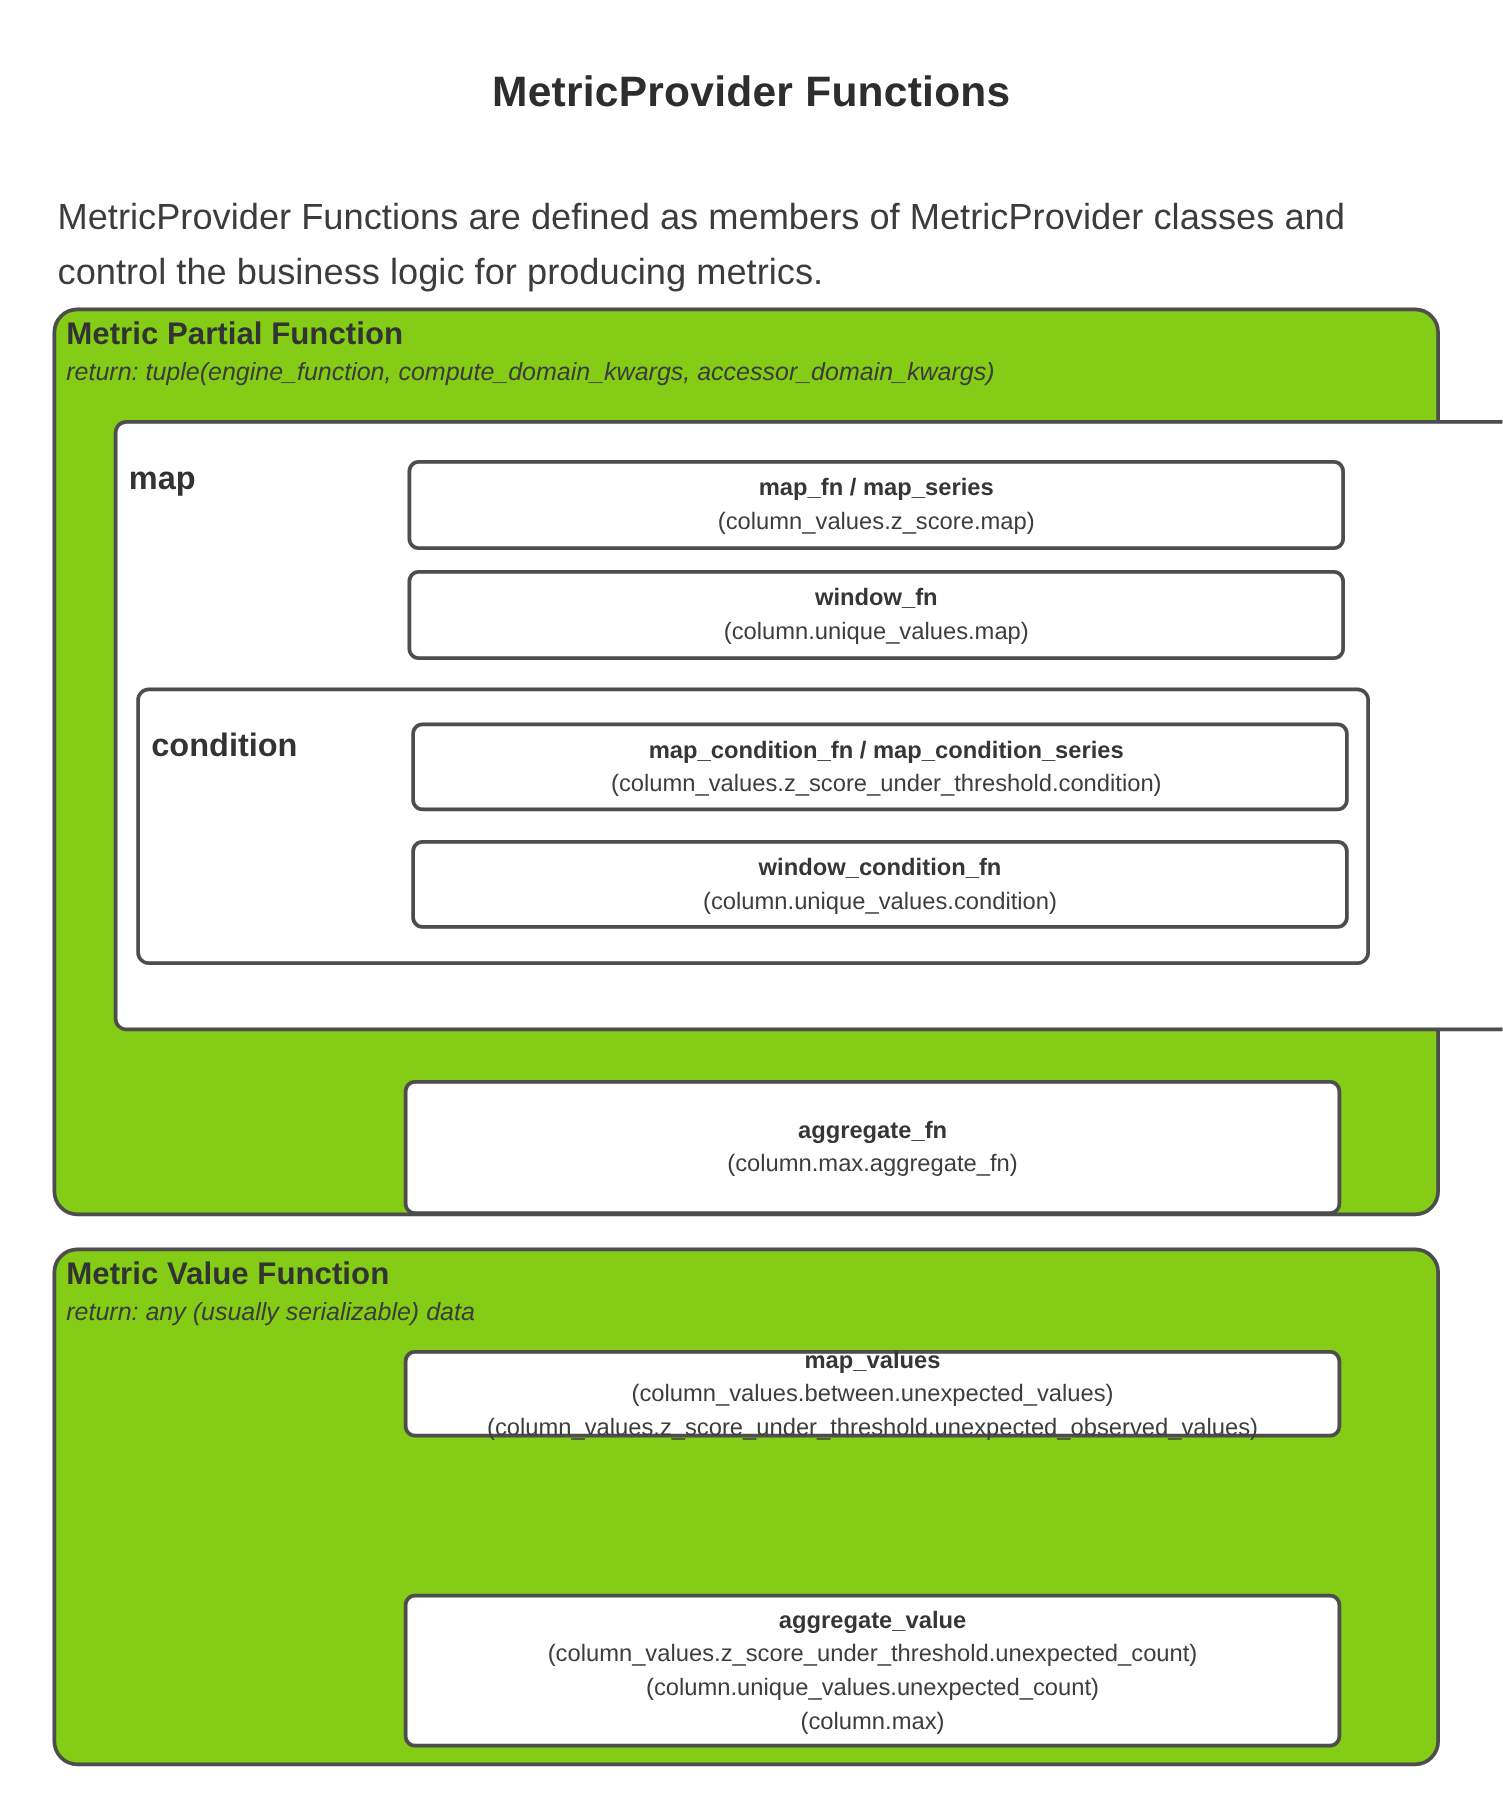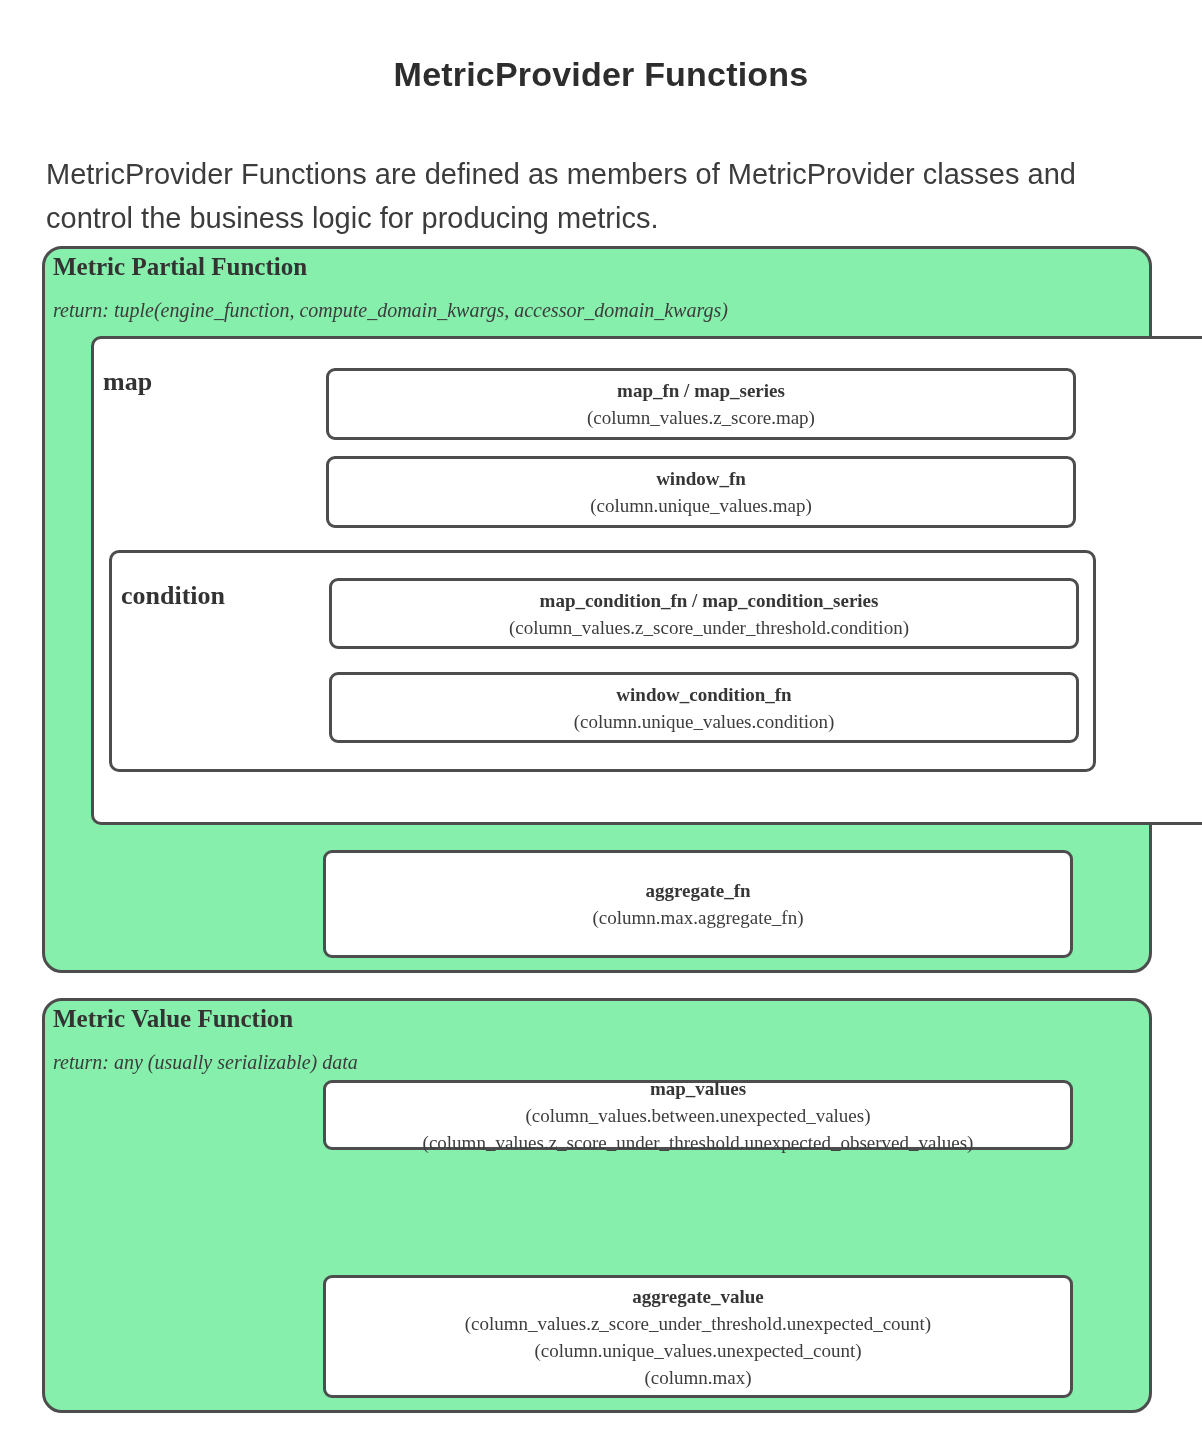--- a/index.html
+++ b/index.html
@@ -35,41 +35,39 @@
     line-height: 1.5;
     color: #3c3c3c;
   }
   .outer-box {
     position: absolute;
     left: 42px;
     width: 1110px;
     border: 3px solid #4d4d4d;
     border-radius: 20px;
     box-sizing: border-box;
-    background: #86efac;
-    font-family: Liberation Serif, serif;
+    background: #84cc16;
   }
   #partial-box { top: 246px; height: 727px; }
   #value-box   { top: 998px; height: 415px; }
   .outer-title {
     position: absolute;
     left: 8px;
     top: 4px;
     font-size: 25px;
     font-weight: bold;
     color: #333333;
   }
   .return-note {
     position: absolute;
     left: 8px;
     top: 38px;
     font-size: 20px;
     font-style: italic;
     color: #3c3c3c;
-    margin-top: 12px;
   }
   .group-box {
     position: absolute;
     border: 3px solid #4d4d4d;
     border-radius: 10px;
     box-sizing: border-box;
     background: #ffffff;
   }
   #map-group {
     left: 46px;
@@ -116,21 +114,21 @@
     line-height: 27px;
     color: #3d3d3d;
   }
   
   #map-fn-box      { left: 232px; top: 29px;  height: 72px; }
   #window-fn-box   { left: 232px; top: 117px; height: 72px; }
   
   #map-condition-box    { left: 217px; top: 25px;  height: 71px; padding-left: 20px; }
   #window-condition-box { left: 217px; top: 119px; height: 71px; }
   
-  #aggregate-fn-box    { left: 278px; top: 601px; height: 108px; }
+  #aggregate-fn-box    { left: 278px; top: 615px; height: 108px; }
   #map-values-box      { left: 278px; top: 79px;  height: 70px; }
   #window-values-box   { left: 278px; top: 185px; height: 72px; }
   #aggregate-value-box { left: 278px; top: 274px; height: 123px; }
 </style>
 </head>
 <body>
 
 <h1 class="page-title">MetricProvider Functions</h1>
 
 <p class="intro">MetricProvider Functions are defined as members of MetricProvider classes and control the business logic for producing metrics.</p>

